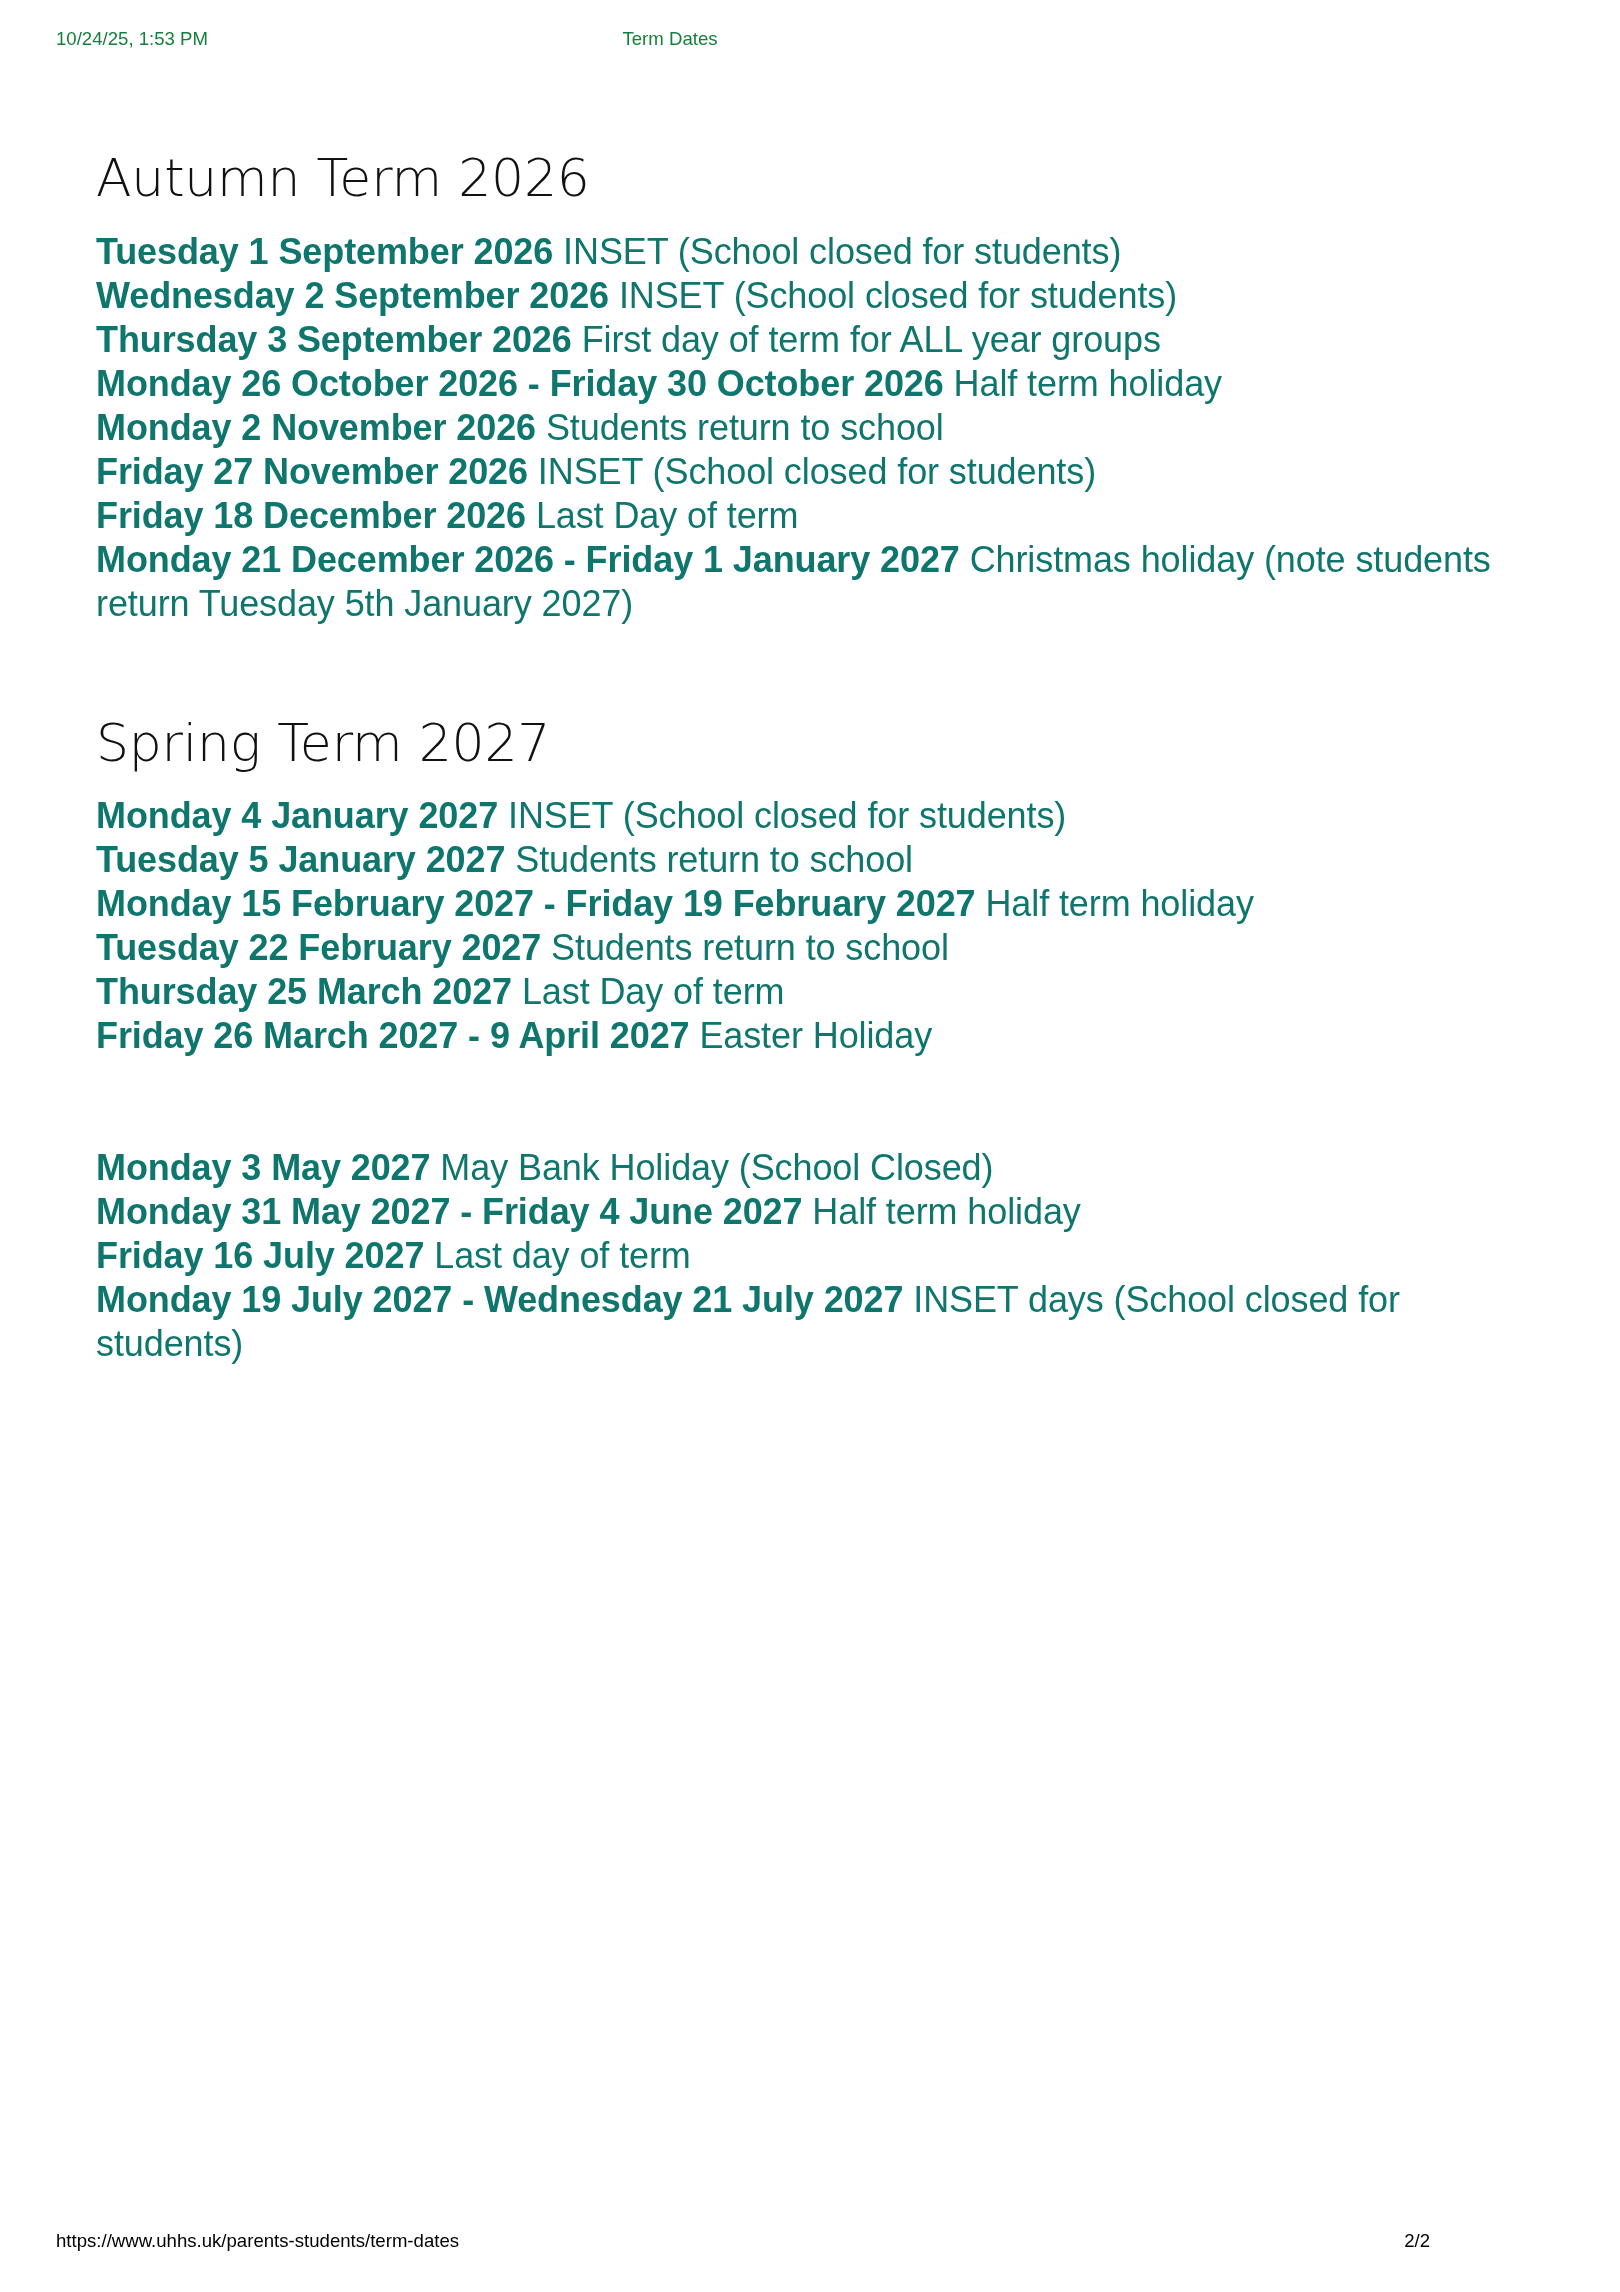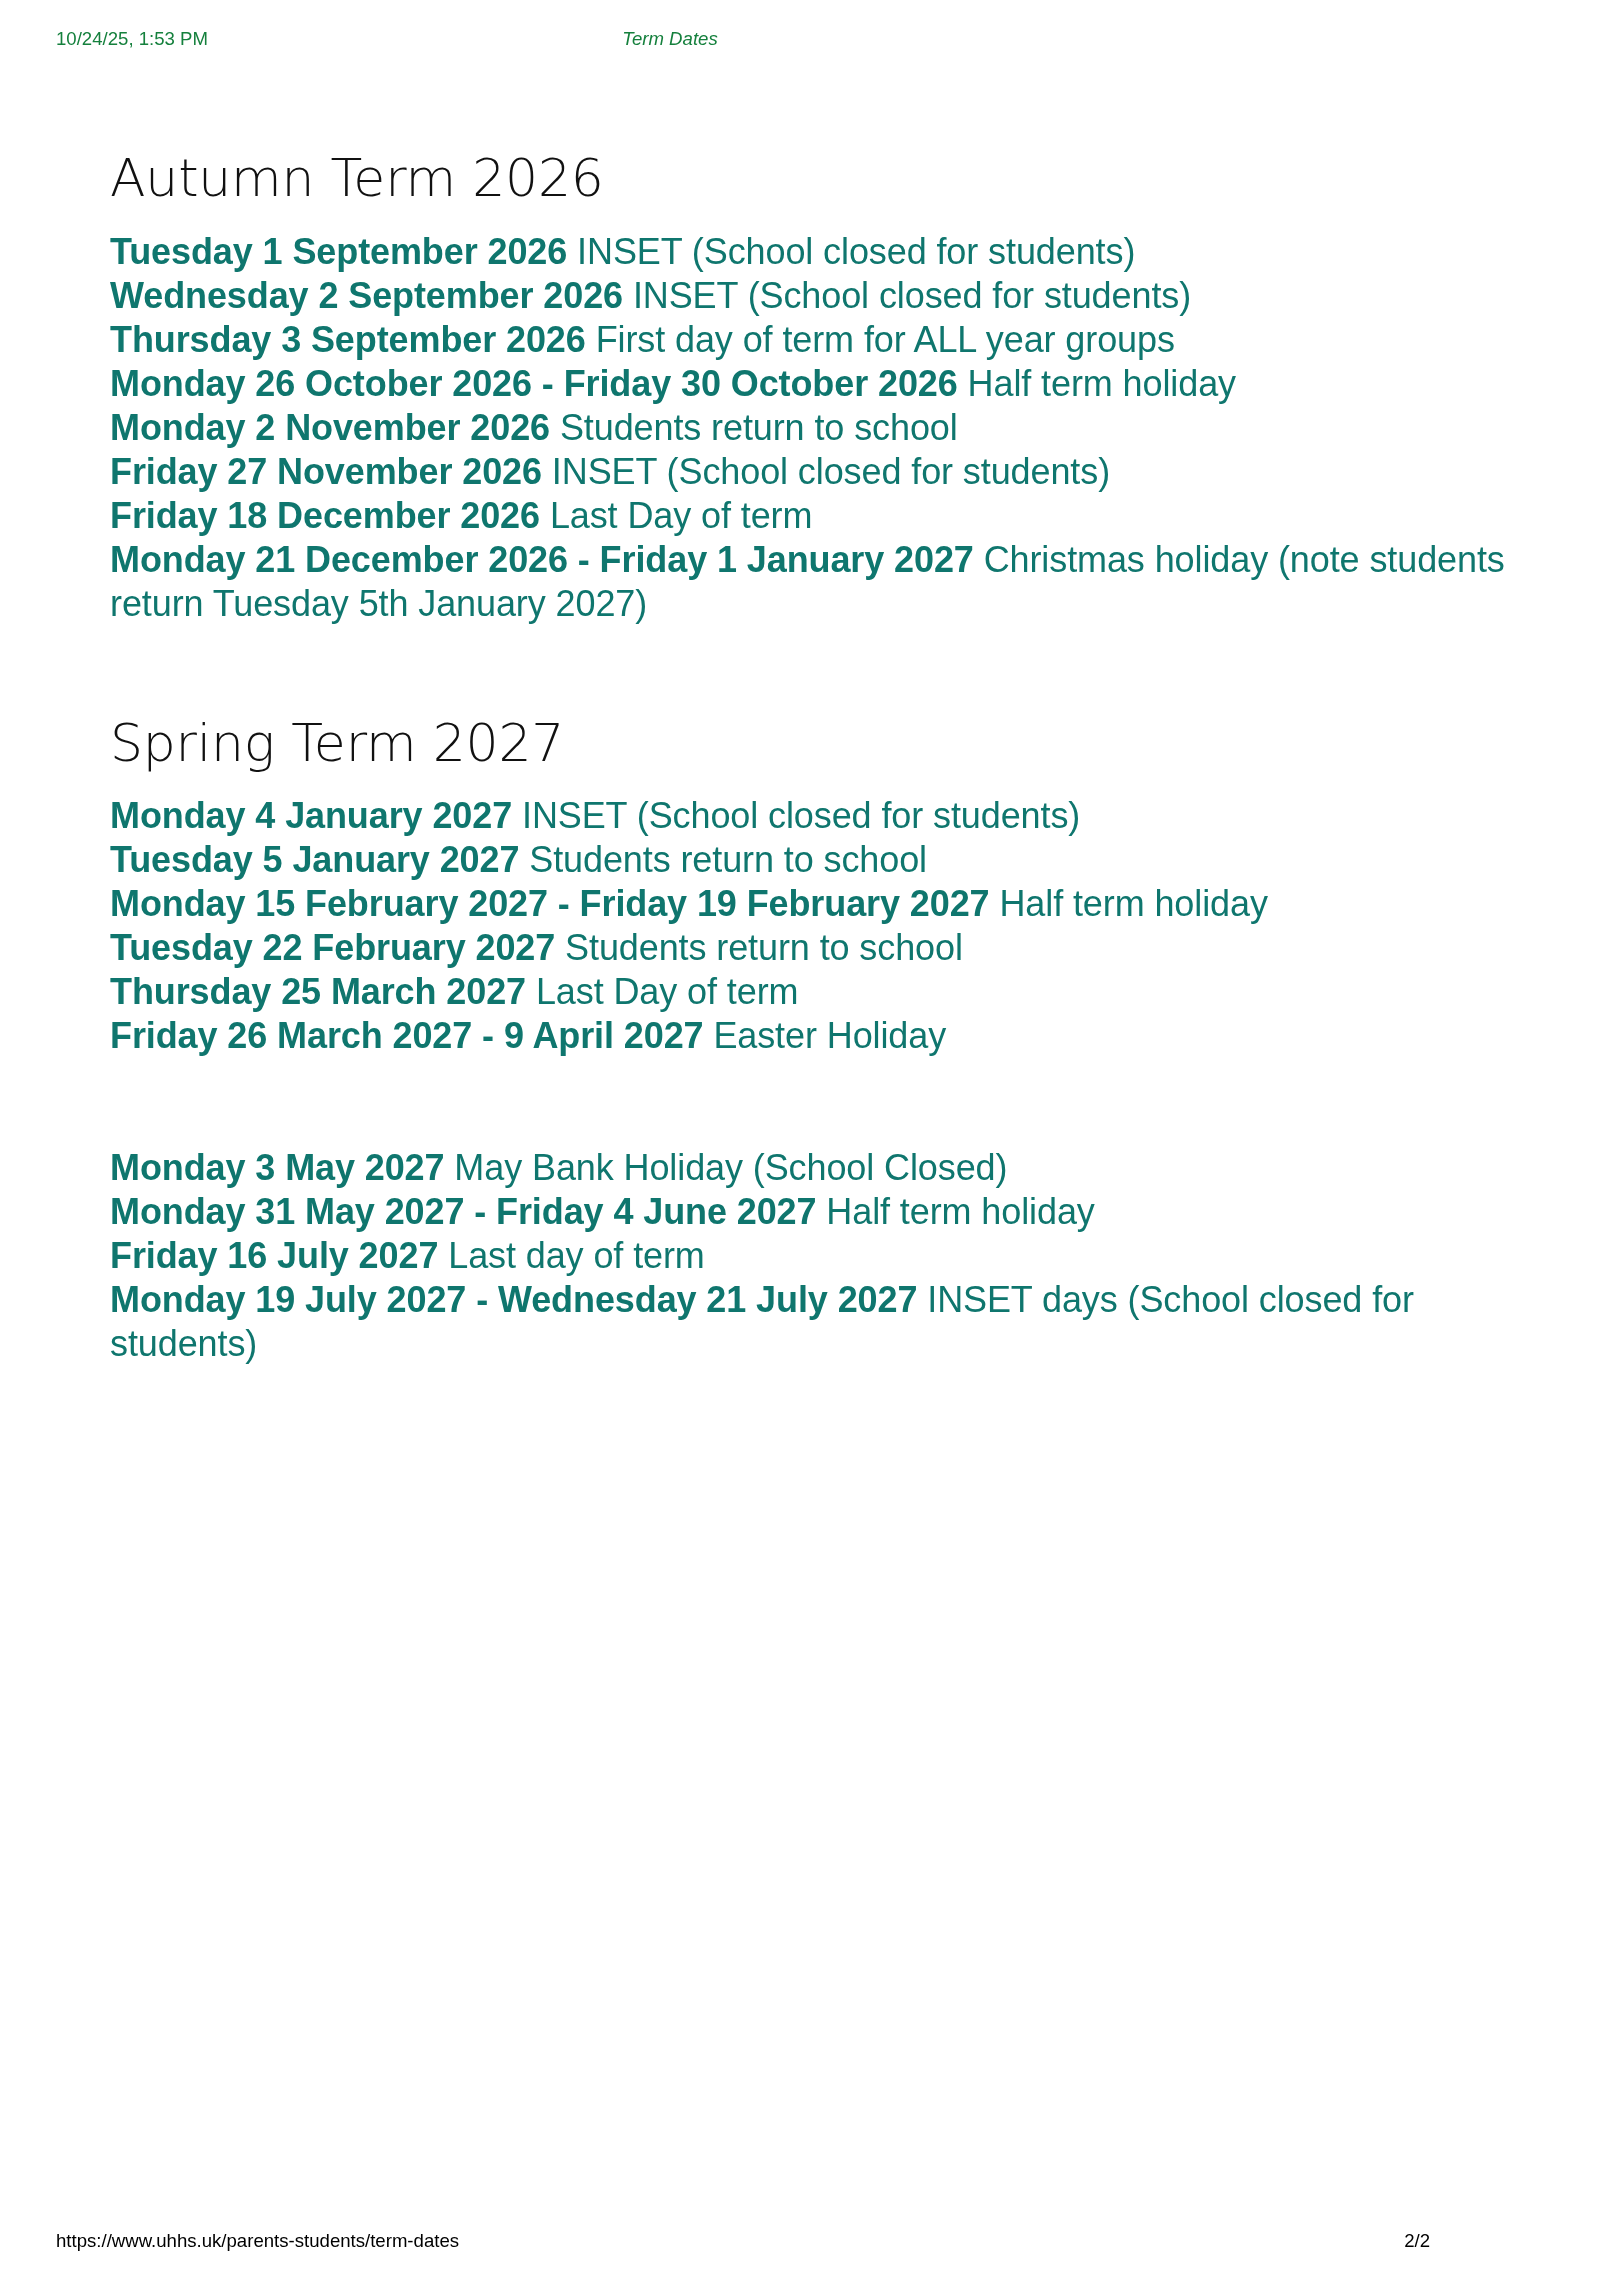--- a/index.html
+++ b/index.html
@@ -36,21 +36,20 @@
     top: 0;
     white-space: nowrap;
   }
   .print-header .ph-center {
     position: absolute;
     left: 0;
     top: 0;
     width: 1340px;
     text-align: center;
     white-space: nowrap;
-    font-style: italic;
   }
 
   
   .print-footer {
     position: absolute;
     bottom: 41px;
     left: 0;
     width: 1486px;
     height: 23.5px;
     font-size: 18.6px;
@@ -72,21 +71,21 @@
 
   
   .content {
     position: absolute;
     left: 96px;
     top: 147px;
     width: 1431px;
   }
 
   .term-section {
-    margin: 0 0 84px 14px;
+    margin: 0 0 84px 0;
   }
   .term-section:last-child {
     margin-bottom: 0;
   }
 
   .term-heading {
     font-family: "DejaVu Sans", sans-serif;
     font-weight: 300;
     font-size: 52px;
     line-height: 63px;

